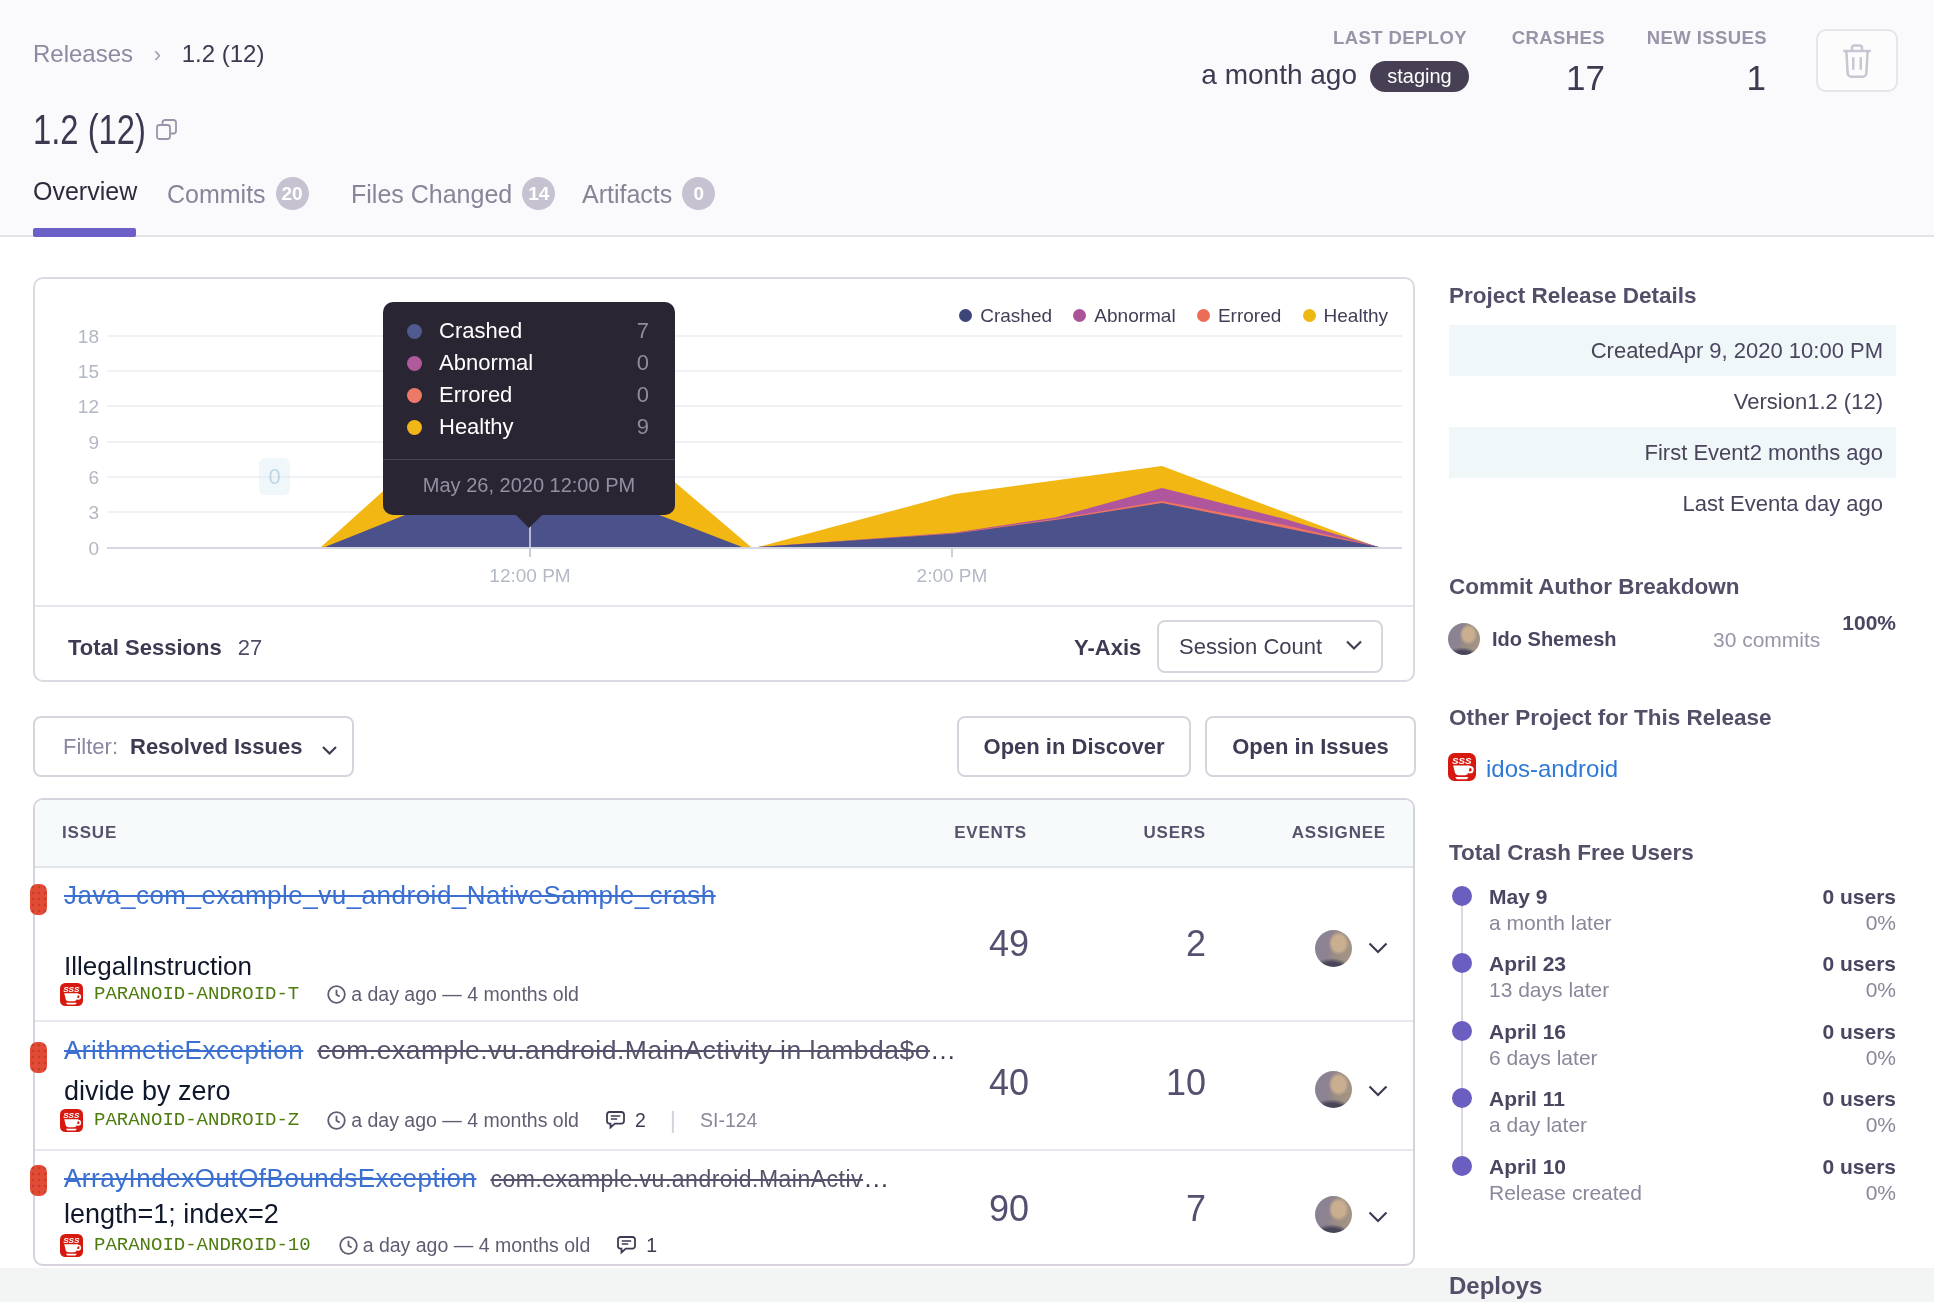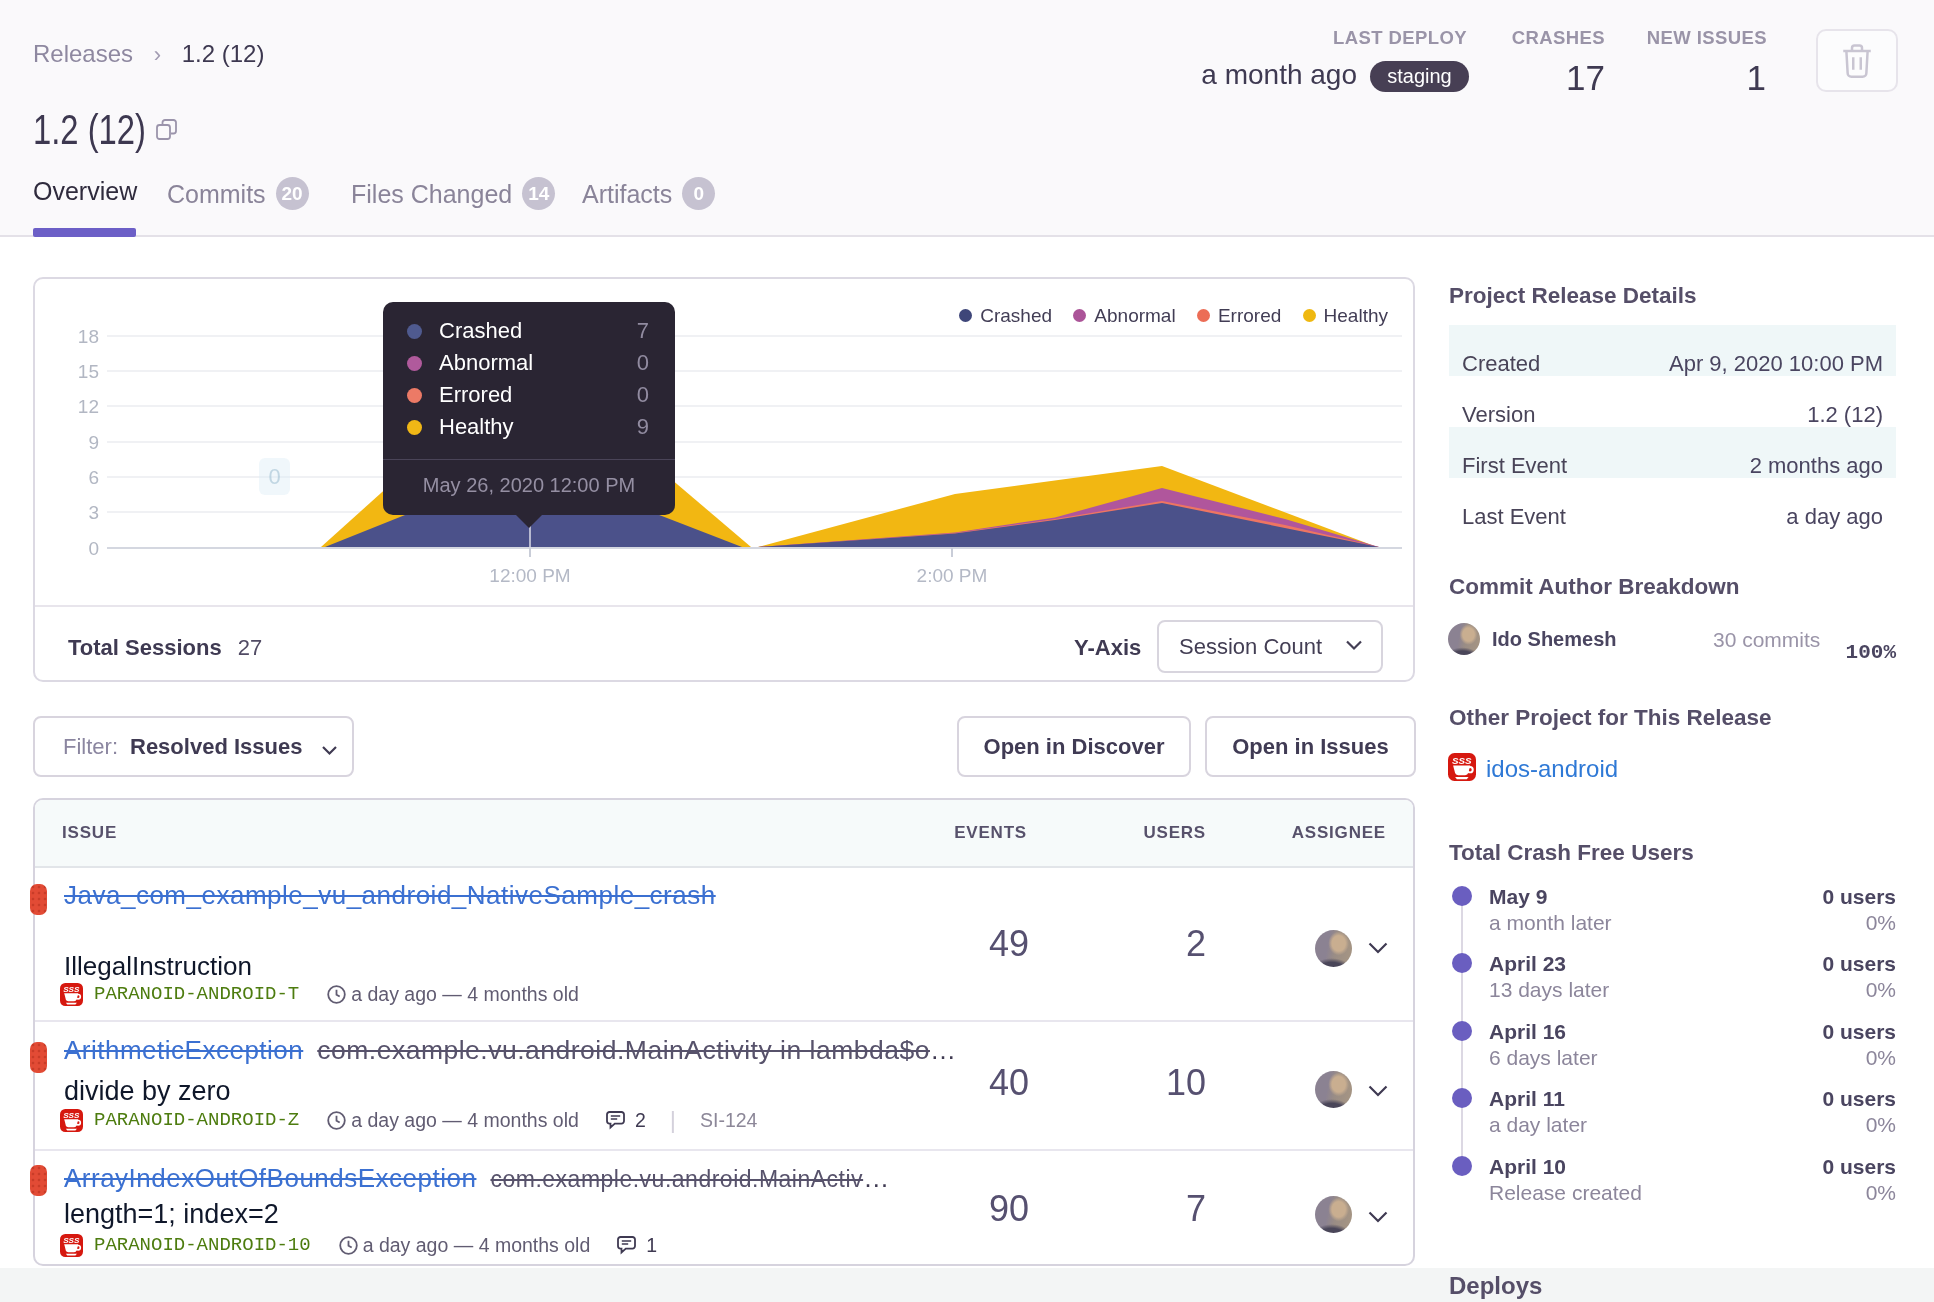--- a/index.html
+++ b/index.html
@@ -79,21 +79,21 @@
 .num { position:absolute; font-size:36px; color:#565070; text-align:right; }
 .avatar { position:absolute; width:37px; height:37px; border-radius:50%; overflow:hidden;
   background:
     radial-gradient(ellipse 40% 46% at 64% 36%, #c9ae90 0 45%, rgba(201,174,144,0) 70%),
     radial-gradient(ellipse 70% 45% at 45% 112%, #4a4659 0 55%, rgba(74,70,89,0) 80%),
     linear-gradient(100deg, #8b8292 0 35%, #9a8d85 55%, #a79683 100%); }
 .chev { position:absolute; }
 
 
 .shead { position:absolute; left:1449px; font-size:22.5px; font-weight:bold; color:#554e68; }
-.srow { position:absolute; left:1449px; width:447px; height:51px; font-size:22px; color:#494458; line-height:51px; padding:13px 13px; }
+.srow { position:absolute; left:1449px; width:447px; height:51px; font-size:22px; color:#494458; line-height:51px; padding:0 13px;text-align:right; }
 .srow.bg { background:#eff7f8; }
 .srow b { float:right; font-weight:normal; color:#4a4560; }
 .tl-line { position:absolute; left:1461px; width:2px; background:#dcd8e3; }
 .tl-dot { position:absolute; left:1452px; width:20px; height:20px; border-radius:50%; background:#6a5ec0; }
 .tl-date { position:absolute; left:1489px; font-size:21px; font-weight:bold; color:#4a4560; }
 .tl-sub { position:absolute; left:1489px; font-size:21px; color:#8c869b; }
 .tl-users { position:absolute; right:38px; font-size:21px; font-weight:bold; color:#4a4560; }
 .tl-pct { position:absolute; right:38px; font-size:21px; color:#8c869b; }
 
 #botstrip { position:absolute; left:0; top:1268px; width:1934px; height:34px; background:#f3f5f5; }
@@ -314,21 +314,21 @@
 <div class="shead" style="top:283px;">Project Release Details</div>
 <div class="srow bg" style="top:325px;">Created<b>Apr 9, 2020 10:00 PM</b></div>
 <div class="srow" style="top:376px;">Version<b>1.2 (12)</b></div>
 <div class="srow bg" style="top:427px;">First Event<b>2 months ago</b></div>
 <div class="srow" style="top:478px;">Last Event<b>a day ago</b></div>
 
 <div class="shead" style="top:574px;">Commit Author Breakdown</div>
 <div class="avatar" style="left:1448px; top:623px; width:32px; height:32px;"></div>
 <div class="tl-date" style="left:1492px; top:628px; font-size:20px;">Ido Shemesh</div>
 <div class="tl-sub" style="left:1713px; top:628px; color:#9a94a8;">30 commits</div>
-<div class="tl-users" style="right:38px; top:641px; position:absolute;font-family:Liberation Mono, monospace;">100%</div>
+<div class="tl-users" style="right:38px; top:611px; position:absolute;">100%</div>
 
 <div class="shead" style="top:705px;">Other Project for This Release</div>
 <svg style="position:absolute; left:1448px; top:753px;" width="28" height="28" viewBox="0 0 24 24">
     <rect width="24" height="24" rx="5.5" fill="#d6180f"></rect>
     <text x="11.8" y="9.6" text-anchor="middle" font-family="Liberation Sans, sans-serif" font-style="italic" font-weight="bold" font-size="8.4" fill="#fff">SSS</text>
     <path d="M4.4 10.7h14.6l-1.6 6.2a2.8 2.8 0 0 1-2.7 2.1H8.7A2.8 2.8 0 0 1 6 16.9z" fill="#fff"></path>
     <circle cx="18.9" cy="14.3" r="2.3" fill="none" stroke="#fff" stroke-width="1.7"></circle>
     <path d="M6.1 20.6h11.5l-1.5 1.8H7.6z" fill="#fff"></path>
   </svg>
 <div class="tl-date" style="left:1486px; top:755px; font-weight:normal; color:#2f79d6; font-size:24px;">idos-android</div>

